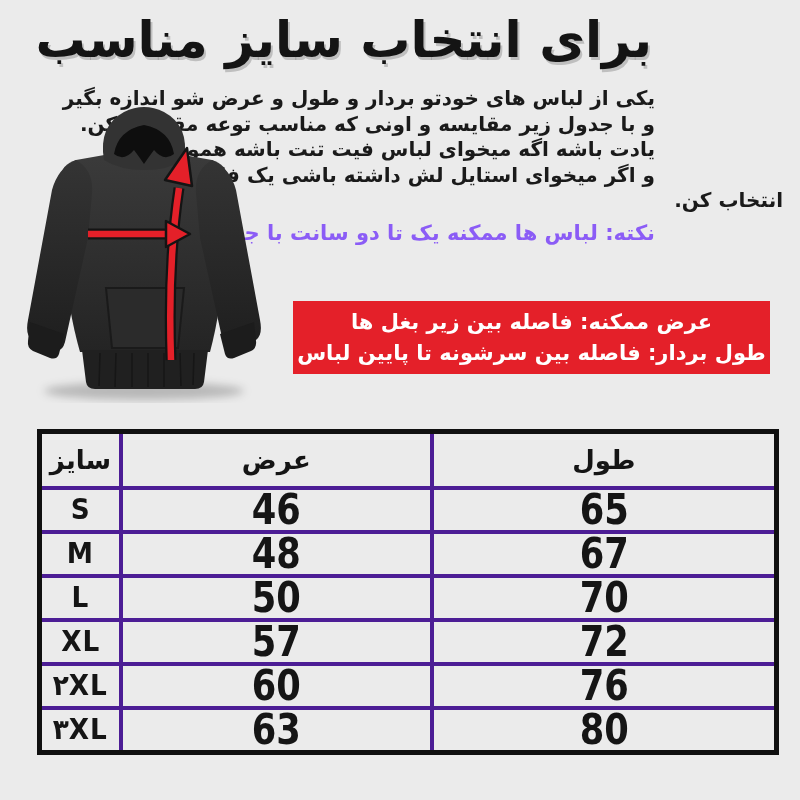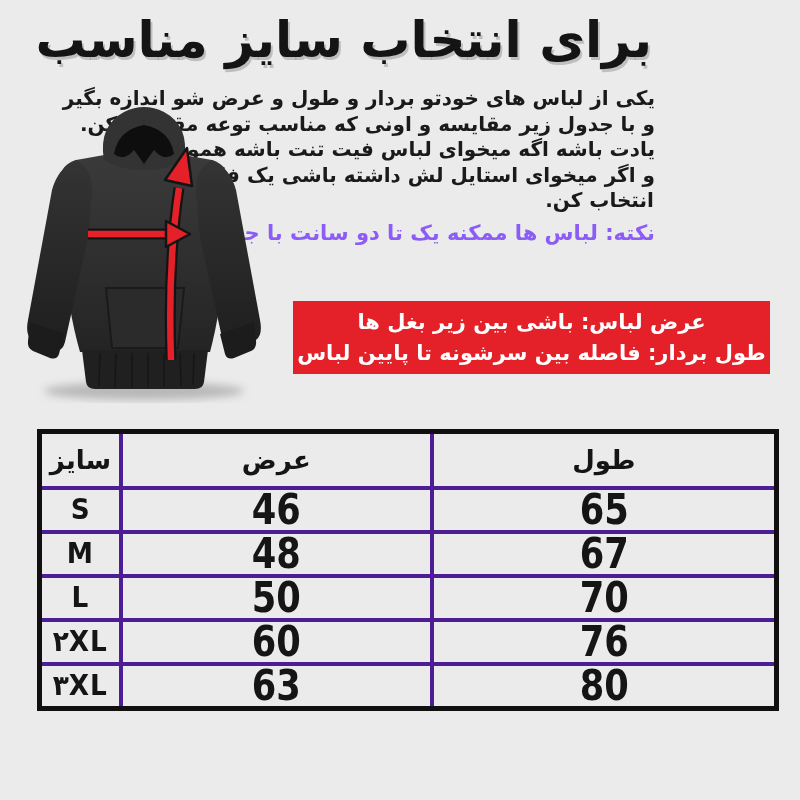--- a/index.html
+++ b/index.html
@@ -8,21 +8,21 @@
 
   .page-title{
     position:absolute;top:8px;right:8px;margin:0;
     direction:rtl;font-size:50px;font-weight:bold;color:#141414;
     text-shadow:2px 3px 0 rgba(110,110,110,0.35);
     white-space:nowrap;line-height:64px;
   }
 
   .intro{
     position:absolute;top:86px;left:288px;right:5px;
-    direction:rtl;text-align:center;color:#1a1a1a;
+    direction:rtl;color:#1a1a1a;
     font-size:20px;font-weight:bold;line-height:25.5px;
   }
   .intro .iline{white-space:nowrap;}
   .intro .shift{transform:translateX(128px);}
 
   .note{
     position:absolute;top:219px;left:288px;right:5px;
     direction:rtl;text-align:center;color:#8b5cf6;
     font-size:21px;font-weight:bold;line-height:28px;
   }
@@ -66,21 +66,21 @@
     <div class="iline">یادت باشه اگه میخوای لباس فیت تنت باشه همون سایز</div>
     <div class="iline">و اگر میخوای استایل لش داشته باشی یک فاصله بزرگتر</div>
     <div class="iline shift">انتخاب کن.</div>
   </div>
 
   <div class="note">
     <div class="nline">نکته: لباس ها ممکنه یک تا دو سانت با جدول اختلاف</div>
   </div>
 
   <div class="banner">
-    <div class="bline">عرض لباس: باشی بین زیر بغل ها</div>
+    <div class="bline">عرض ممکنه: فاصله بین زیر بغل ها</div>
     <div class="bline">طول بردار: فاصله بین سرشونه تا پایین لباس</div>
   </div>
 
   <svg class="hoodie" viewBox="0 0 280 305" aria-hidden="true">
     <defs>
       <linearGradient id="gBody" x1="0" y1="0" x2="0" y2="1">
         <stop offset="0" stop-color="#3b3b3b"></stop>
           <stop offset="1" stop-color="#242424"></stop>
       </linearGradient>
       <linearGradient id="gSleeve" x1="0" y1="0" x2="0" y2="1">
@@ -146,20 +146,25 @@
         <td><span class="lab">M</span></td>
         <td><span class="num">48</span></td>
         <td><span class="num">67</span></td>
       </tr>
       <tr>
         <td><span class="lab">L</span></td>
         <td><span class="num">50</span></td>
         <td><span class="num">70</span></td>
       </tr>
       <tr>
+        <td><span class="lab">XL</span></td>
+        <td><span class="num">57</span></td>
+        <td><span class="num">72</span></td>
+      </tr>
+      <tr>
         <td><span class="lab">۲XL</span></td>
         <td><span class="num">60</span></td>
         <td><span class="num">76</span></td>
       </tr>
       <tr>
         <td><span class="lab">۳XL</span></td>
         <td><span class="num">63</span></td>
         <td><span class="num">80</span></td>
       </tr>
     </tbody>

